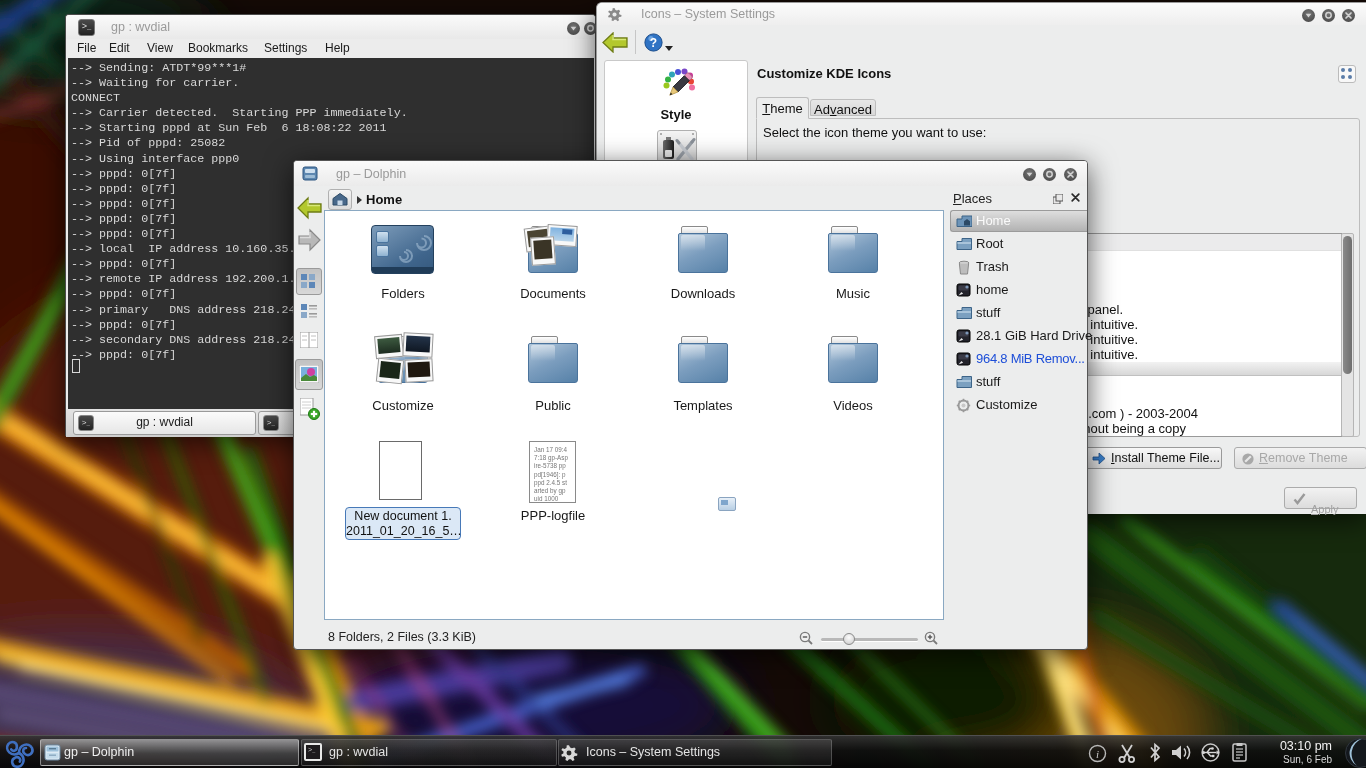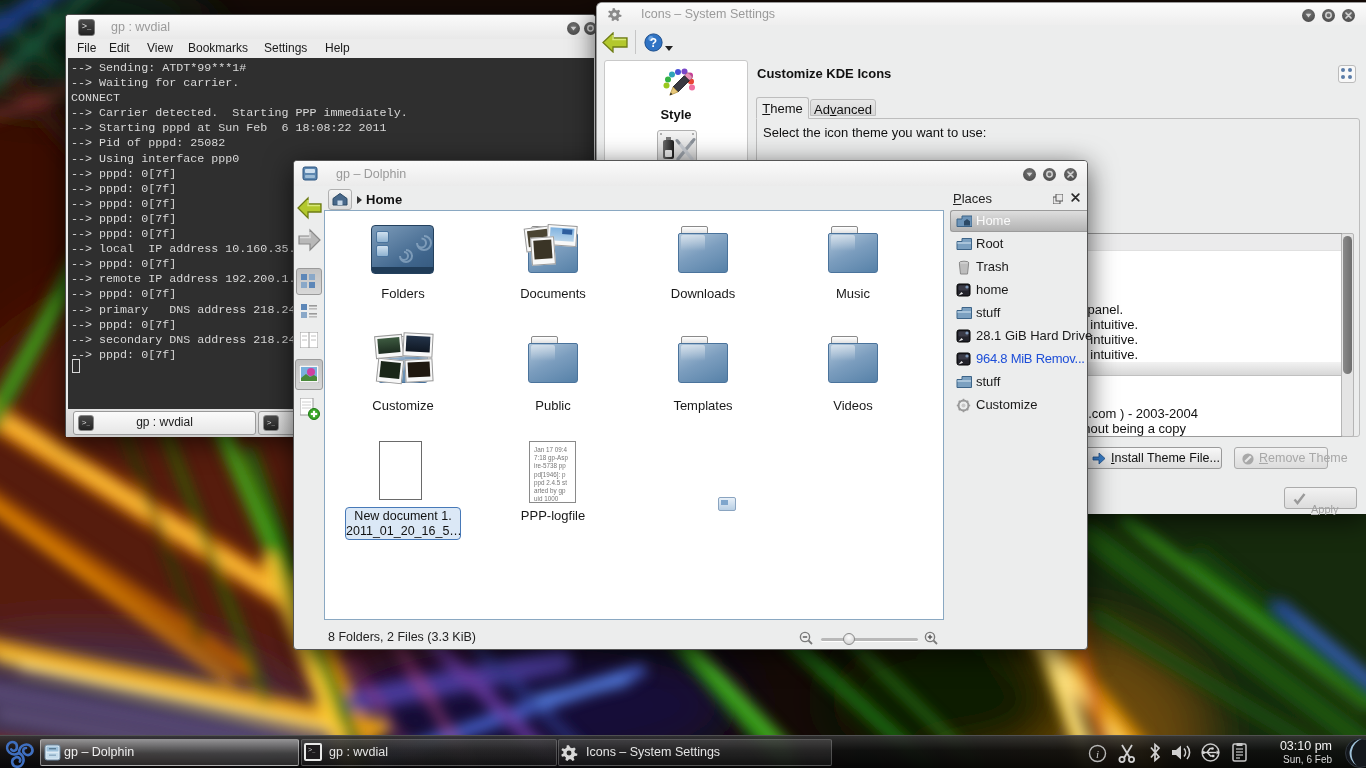--- a/index.html
+++ b/index.html
@@ -206,21 +206,21 @@
  </div>
  <div class="a" style="left:744px;top:230px;width:13px;height:204px;background:#e4e4e4;border:1px solid #b5b5b5;border-radius:2px;box-sizing:border-box">
   <div class="a" style="left:1px;top:2px;width:9px;height:138px;background:linear-gradient(90deg,#8a8a8a,#6e6e6e);border-radius:5px"></div>
  </div>
  <div class="a" style="left:488px;top:444px;width:137px;height:22px;background:linear-gradient(#f8f8f8,#dcdcdc);border:1px solid #9a9a9a;border-radius:3px;box-sizing:border-box">
   <svg class="a" style="left:6px;top:4px" width="14" height="13" viewBox="0 0 14 13">
           <path d="M1 5h6V1l6 5.5L7 12V8H1z" fill="#3a7ec8" stroke="#1d4f8a" stroke-width=".8"></path>
         </svg>
   <div class="a" style="left:25px;top:3px;font-size:12.5px;color:#111;white-space:nowrap"><span style="text-decoration:underline">I</span>nstall Theme File...</div>
  </div>
- <div class="a" style="left:637px;top:444px;width:94px;height:22px;background:linear-gradient(#f2f2f2,#dcdcdc);border:1px solid #ababab;border-radius:3px;box-sizing:border-box">
+ <div class="a" style="left:637px;top:444px;width:133px;height:22px;background:linear-gradient(#f2f2f2,#dcdcdc);border:1px solid #ababab;border-radius:3px;box-sizing:border-box">
   <svg class="a" style="left:6px;top:4px" width="14" height="14" viewBox="0 0 14 14">
           <circle cx="7" cy="7" r="5.6" fill="#a8a8a8"></circle>
           <rect x="3" y="5.9" width="8" height="2.2" fill="#e8e8e8" transform="rotate(-45 7 7)"></rect>
         </svg>
   <div class="a" style="left:24px;top:3px;font-size:12.5px;color:#a8a8a8;white-space:nowrap"><span style="text-decoration:underline">R</span>emove Theme</div>
  </div>
  <div class="a" style="left:687px;top:484px;width:73px;height:22px;background:linear-gradient(#f2f2f2,#dcdcdc);border:1px solid #ababab;border-radius:3px;box-sizing:border-box">
   <svg class="a" style="left:8px;top:5px" width="13" height="12" viewBox="0 0 13 12">
           <path d="M1.5 6.5l3 3.5L11.5 1" fill="none" stroke="#9a9a9a" stroke-width="2.4"></path>
         </svg>

